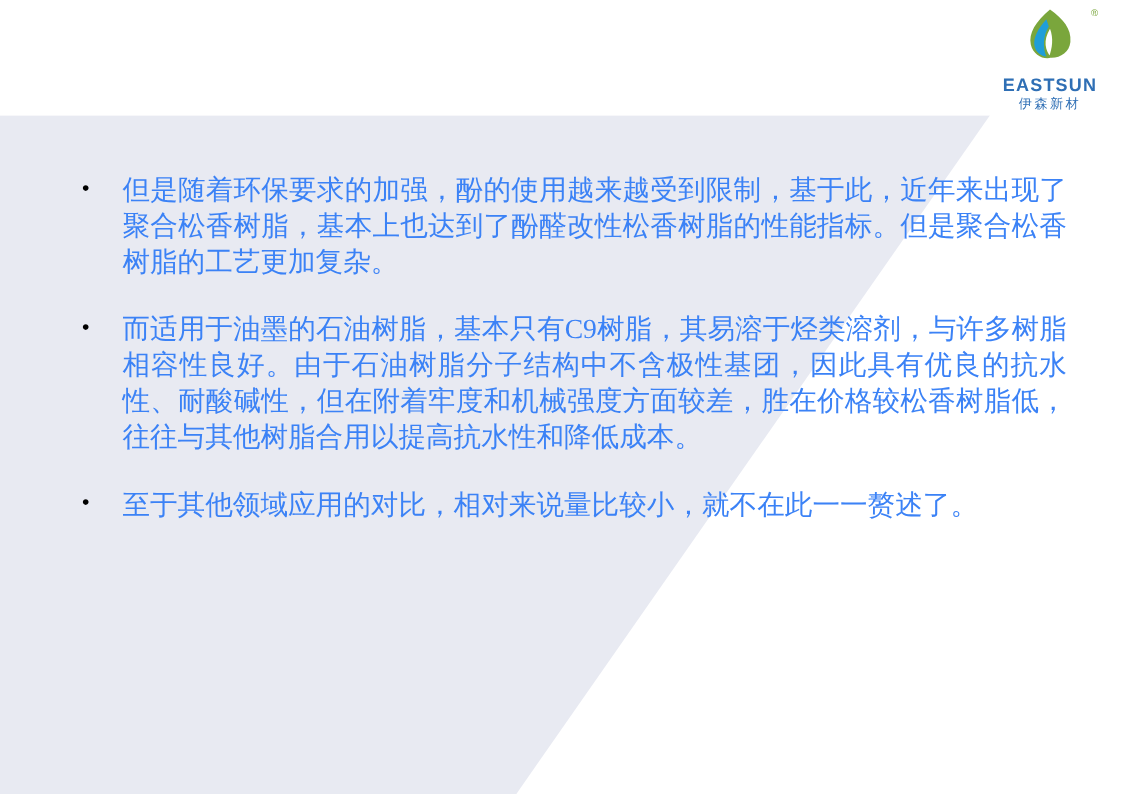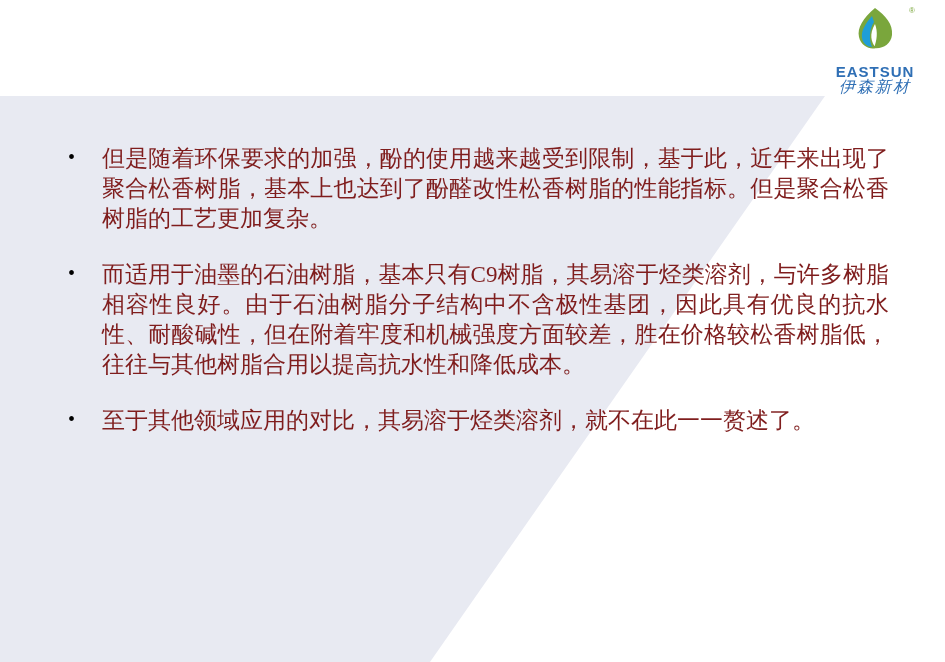--- a/index.html
+++ b/index.html
@@ -57,26 +57,25 @@
   .logo-name {
     font-family: "Liberation Sans", sans-serif;
     font-size: 15px;
     font-weight: bold;
     letter-spacing: 1px;
     color: #2f6fb5;
     line-height: 16px;
     margin-top: 12px;
   }
   .logo-cn {
-    font-size: 16px;
+    font-size: 11px;
     color: #2f6fb5;
     letter-spacing: 2px;
     line-height: 14px;
     font-family: "Liberation Sans", sans-serif;
-    font-style: italic;
   }
   
   .bg-panel {
     position: absolute;
     left: 0;
     top: 96px;
     width: 945px;
     height: 566px;
     background: #e8eaf2;
     clip-path: polygon(0 0, 825px 0, 430px 566px, 0 566px);
@@ -104,21 +103,21 @@
     list-style: none;
     margin: 0;
     padding: 48px 56px 0 60px;
   }
   ul.bullets > li {
     position: relative;
     padding-left: 42px;
     margin-bottom: 26px;
     font-size: 23px;
     line-height: 30px;
-    color: #7f1d1d;
+    color: #3b82f6;
     text-align: justify;
     letter-spacing: 0px;
     font-family: "Liberation Serif", "DejaVu Serif", serif;
   }
   ul.bullets > li::before {
     content: "\2022";
     position: absolute;
     left: 8px;
     top: -2px;
     font-size: 20px;
@@ -144,17 +143,17 @@
       <span class="logo-reg">®</span>
     </div>
     <div class="logo-name">EASTSUN</div>
     <div class="logo-cn">伊森新材</div>
   </div>
 
   <div class="content">
     <ul class="bullets">
       <li>但是随着环保要求的加强，酚的使用越来越受到限制，基于此，近年来出现了聚合松香树脂，基本上也达到了酚醛改性松香树脂的性能指标。但是聚合松香树脂的工艺更加复杂。</li>
       <li>而适用于油墨的石油树脂，基本只有C9树脂，其易溶于烃类溶剂，与许多树脂相容性良好。由于石油树脂分子结构中不含极性基团，因此具有优良的抗水性、耐酸碱性，但在附着牢度和机械强度方面较差，胜在价格较松香树脂低，往往与其他树脂合用以提高抗水性和降低成本。</li>
-      <li>至于其他领域应用的对比，其易溶于烃类溶剂，就不在此一一赘述了。</li>
+      <li>至于其他领域应用的对比，相对来说量比较小，就不在此一一赘述了。</li>
     </ul>
   </div>
 
 </div>
 
 </body></html>

